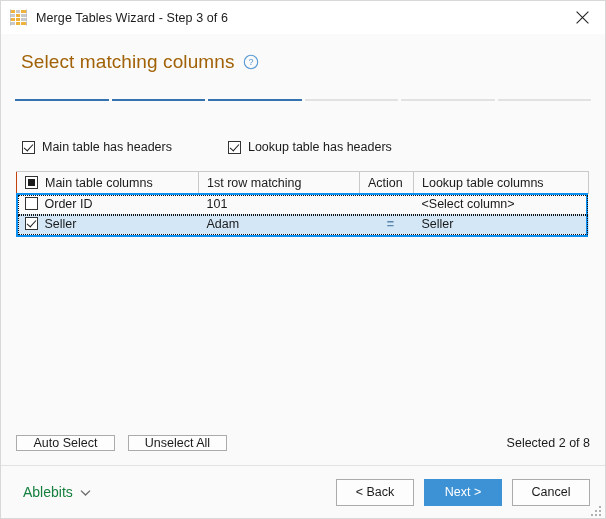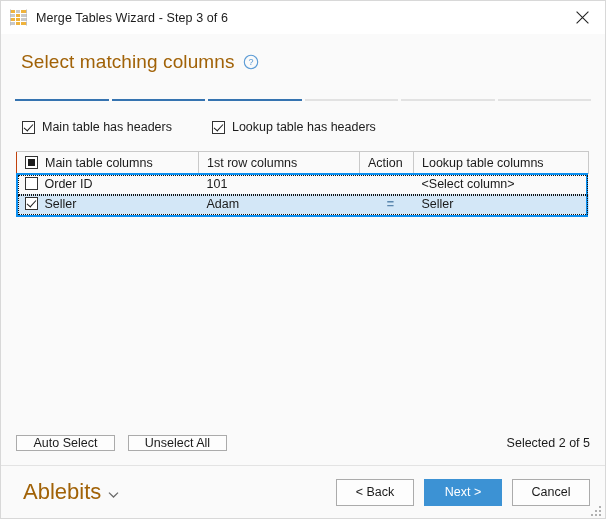--- a/index.html
+++ b/index.html
@@ -105,21 +105,22 @@
     background: #fafafa;
     padding: 0 15px;
     position: relative;
   }
 
   
   .options {
     display: flex;
     align-items: center;
     padding: 19px 0 0 6px;
-    gap: 0;
+    gap: 16px;
+    margin-top: 20px;
   }
   .opt {
     display: flex;
     align-items: center;
     cursor: pointer;
     margin-right: 40px;
     white-space: nowrap;
   }
   .cb {
     width: 13px;
@@ -269,22 +270,22 @@
     border-top: 1px solid #e3e3e3;
     display: flex;
     align-items: center;
     padding: 0 15px;
     position: relative;
   }
   .brand {
     display: flex;
     align-items: center;
     cursor: pointer;
-    color: #a16207;
-    font-size: 22px;
+    color: #15803d;
+    font-size: 14px;
     padding-left: 7px;
   }
   .brand .brand-chev { margin-left: 7px; display:block; }
   .footer-btns {
     margin-left: auto;
     display: flex;
     gap: 10px;
   }
   .fbtn {
     font-family: "Liberation Sans", sans-serif;
@@ -389,21 +390,21 @@
           <col style="width:175px">
         </colgroup>
         <thead>
           <tr>
             <th>
               <span class="th-first">
                 <span class="cb partial"></span>
                 <span>Main table columns</span>
               </span>
             </th>
-            <th>1st row columns</th>
+            <th>1st row matching</th>
             <th>Action</th>
             <th>Lookup table columns</th>
           </tr>
         </thead>
         <tbody>
           <tr class="row">
             <td class="c-check">
               <span class="cell-check">
                 <span class="cb"></span>
                 <span>Order ID</span>
@@ -430,21 +431,21 @@
       </table>
 
       <div class="sel-outline" style="top:22px; height:44px;"></div>
       <div class="focus-dots" style="top:24px; height:20px;"></div>
       <div class="focus-dots" style="top:44px; height:20px;"></div>
     </div>
 
     <div class="body-actions">
       <button class="btn" id="auto-select">Auto Select</button>
       <button class="btn" id="unselect-all">Unselect All</button>
-      <span class="selected-count">Selected 2 of 5</span>
+      <span class="selected-count">Selected 2 of 8</span>
     </div>
 
   </div>
 
   <div class="footer">
     <div class="brand">
       <span>Ablebits</span>
       <span class="brand-chev">
         <svg width="11" height="8" viewBox="0 0 11 8">
           <path d="M1 1.6 L5.5 6 L10 1.6" fill="none" stroke="#6a6a6a" stroke-width="1.3"></path>

